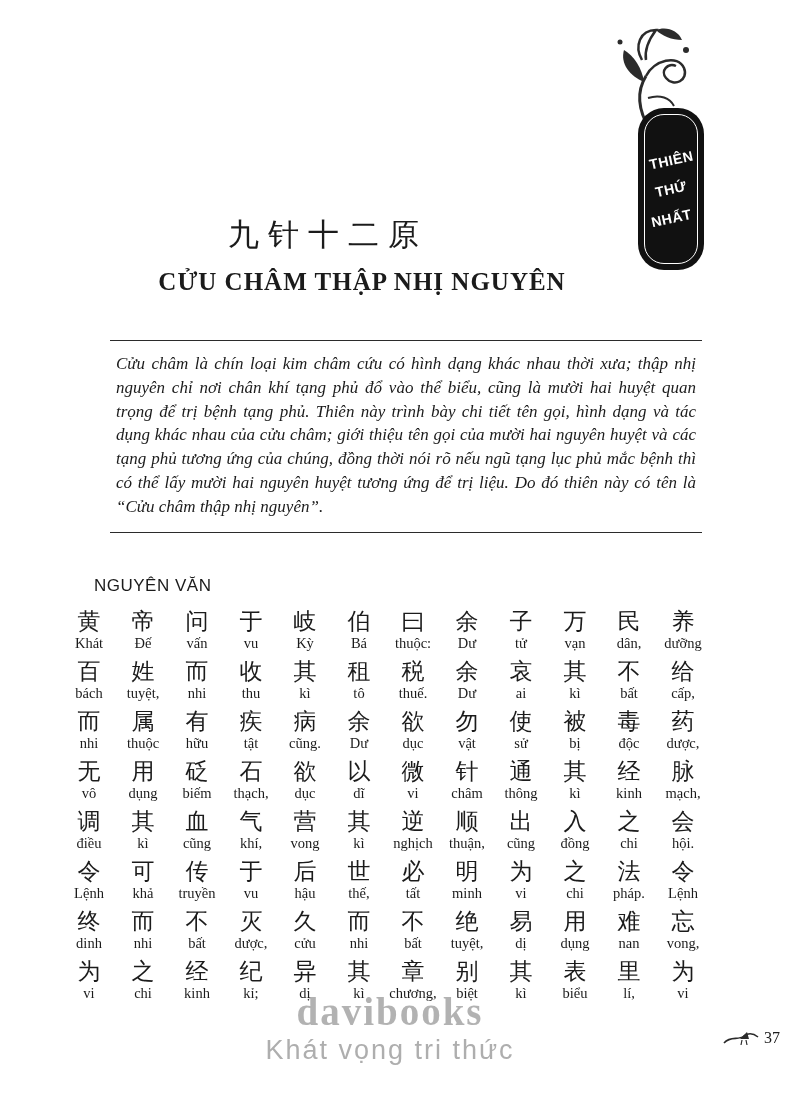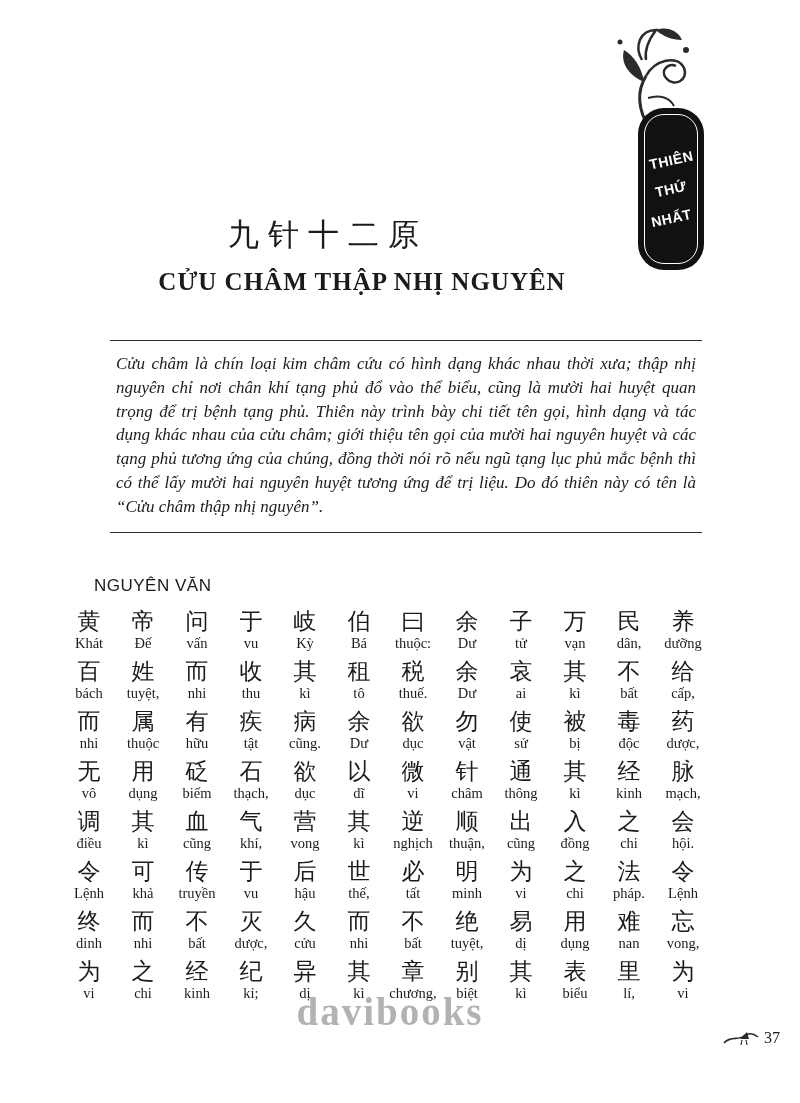--- a/index.html
+++ b/index.html
@@ -507,20 +507,21 @@
         <div class="vi">lí,</div>
       </div>
       <div class="cell">
         <div class="cn">为</div>
         <div class="vi">vi</div>
       </div>
     </div>
 
   <div class="watermark">
     <div class="wm1">davibooks</div>
+    <div class="wm2">Khát vọng tri thức</div>
   </div>
 
   <div class="page-footer">
     <svg width="38" height="20" viewBox="0 0 38 20" fill="none" xmlns="http://www.w3.org/2000/svg">
       <path d="M2 15 C 9 7, 16 13, 22 8 C 26 5, 31 5, 36 9" stroke="#2b2b2b" stroke-width="1.6"></path>
       <path d="M18 11 L 25 4 L 27 11 Z" fill="#2b2b2b"></path>
       <path d="M20 12 L 19 17 M24 12 L 25 17" stroke="#2b2b2b" stroke-width="1.2"></path>
     </svg>
     <span class="page-number">37</span>
   </div>

